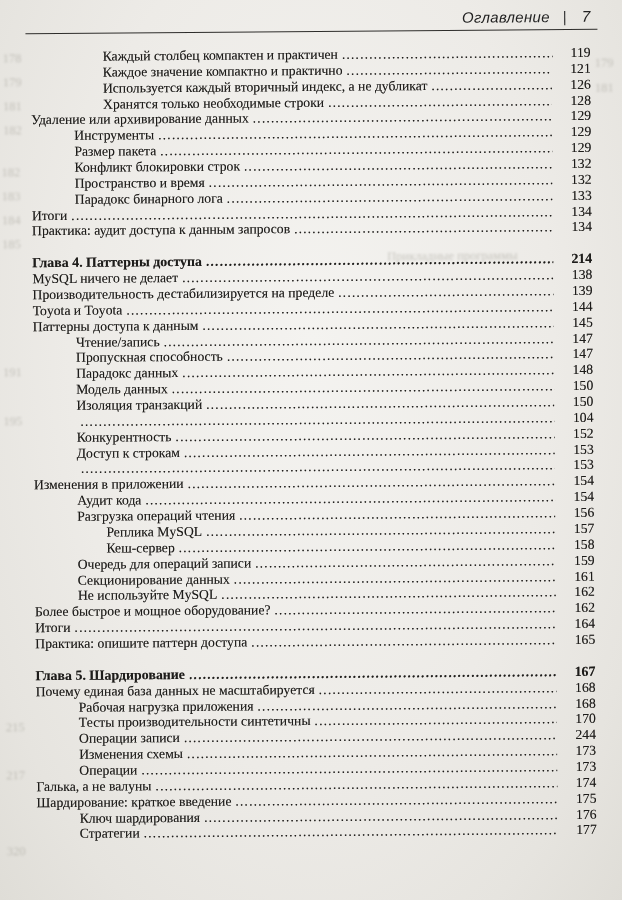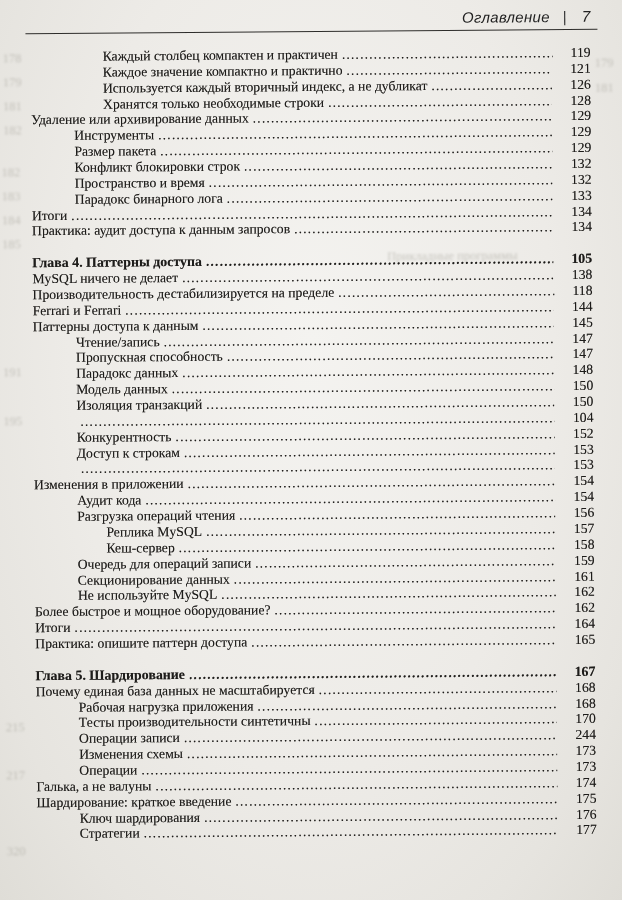--- a/index.html
+++ b/index.html
@@ -160,34 +160,34 @@
           <span class="pg">134</span>
         </div>
         <div class="row l0">
           <span class="label">Практика: аудит доступа к данным запросов</span>
           <span class="dots"></span>
           <span class="pg">134</span>
         </div>
         <div class="row l0 chapter gap">
           <span class="label">Глава 4. Паттерны доступа</span>
           <span class="dots"></span>
-          <span class="pg">105</span>
+          <span class="pg">214</span>
         </div>
         <div class="row l0">
           <span class="label">MySQL ничего не делает</span>
           <span class="dots"></span>
           <span class="pg">138</span>
         </div>
         <div class="row l0">
           <span class="label">Производительность дестабилизируется на пределе</span>
           <span class="dots"></span>
-          <span class="pg">118</span>
-        </div>
-        <div class="row l0">
-          <span class="label">Ferrari и Ferrari</span>
+          <span class="pg">139</span>
+        </div>
+        <div class="row l0">
+          <span class="label">Toyota и Toyota</span>
           <span class="dots"></span>
           <span class="pg">144</span>
         </div>
         <div class="row l0">
           <span class="label">Паттерны доступа к данным</span>
           <span class="dots"></span>
           <span class="pg">145</span>
         </div>
         <div class="row l1">
           <span class="label">Чтение/запись</span>

